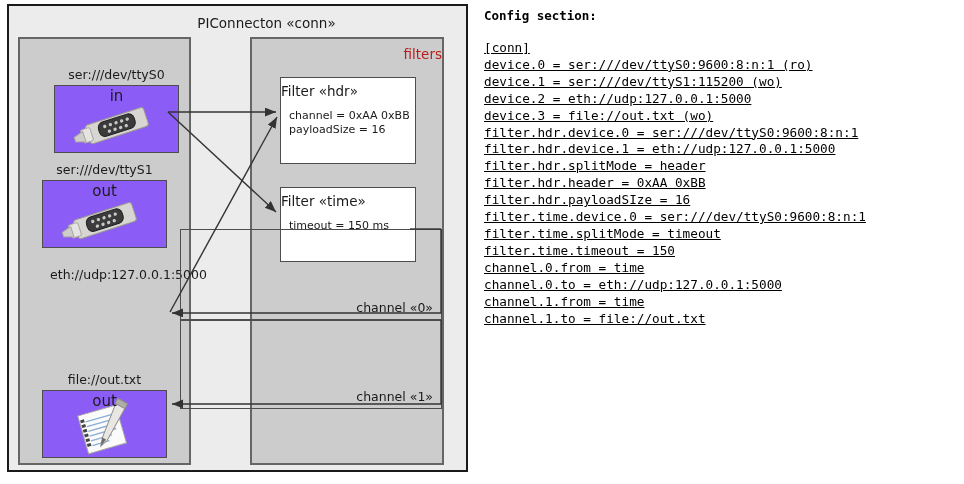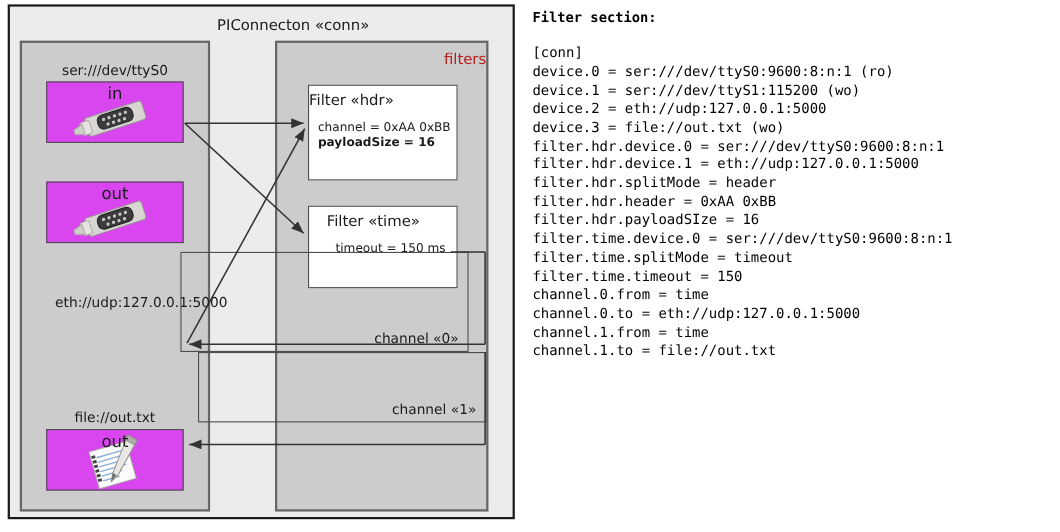--- a/index.html
+++ b/index.html
@@ -73,22 +73,22 @@
     text-align: center;
     font-size: 12.5px;
     color: #1a1a1a;
     line-height: 15px;
     height: 15px;
     white-space: nowrap;
   }
   .device-box {
     position: relative;
     margin: 3px auto 0 auto;
-    width: 125px; height: 56px;
-    background: #d946ef;
+    width: 125px; height: 68px;
+    background: #8b5cf6;
     border: 1.5px solid #4d4d4d;
     box-sizing: border-box;
   }
   .device-dir {
     position: absolute;
     left: 0; top: 1px;
     width: 100%;
     text-align: center;
     font-size: 15px;
     color: #1a1a1a;
@@ -164,34 +164,35 @@
     color: #000000;
   }
   #config-body {
     position: absolute;
     left: 3px; top: 40px;
     font-family: "DejaVu Sans Mono", monospace;
     font-size: 12.7px;
     line-height: 16.9px;
     color: #000000;
     white-space: pre;
+    text-decoration: underline;
   }
 </style>
 </head>
 <body>
 
 <div id="diagram">
 
   <div class="outer-frame">
     <div class="outer-title">PIConnecton «conn»</div>
   </div>
 
   <div class="group-panel" id="devices-group">
 
-    <div class="device-item" style="top:17px;">
+    <div class="device-item" style="top:28px;padding-left:12px;">
       <div class="device-caption">ser:///dev/ttyS0</div>
       <div class="device-box">
         <div class="device-dir">in</div>
         <svg class="device-icon" viewBox="0 0 125 62">
           <g transform="rotate(-18 62 38)">
             <rect x="32" y="28" width="62" height="20" rx="3" fill="#d8d6d2" stroke="#9a9894" stroke-width="1"></rect>
             <rect x="44" y="30" width="38" height="15" rx="6" fill="#3b3b3b" stroke="#202020" stroke-width="1"></rect>
             <g fill="#c9c9c9">
               <circle cx="51" cy="35" r="1.7"></circle>
                 <circle cx="57" cy="35" r="1.7"></circle>
@@ -204,20 +205,21 @@
                 <circle cx="72" cy="41" r="1.7"></circle>
             </g>
             <rect x="26" y="31" width="10" height="14" rx="2" fill="#e6e4e0" stroke="#a9a7a3" stroke-width="1"></rect>
             <path d="M18 36 L28 33 L28 44 L18 41 Z" fill="#cfcdc9" stroke="#a9a7a3" stroke-width="1"></path>
           </g>
         </svg>
       </div>
     </div>
 
     <div class="device-item" style="top:123px;">
+      <div class="device-caption">ser:///dev/ttyS1</div>
       <div class="device-box">
         <div class="device-dir">out</div>
         <svg class="device-icon" viewBox="0 0 125 62">
           <g transform="rotate(-18 62 38)">
             <rect x="32" y="28" width="62" height="20" rx="3" fill="#d8d6d2" stroke="#9a9894" stroke-width="1"></rect>
             <rect x="44" y="30" width="38" height="15" rx="6" fill="#3b3b3b" stroke="#202020" stroke-width="1"></rect>
             <g fill="#c9c9c9">
               <circle cx="51" cy="35" r="1.7"></circle>
                 <circle cx="57" cy="35" r="1.7"></circle>
               <circle cx="63" cy="35" r="1.7"></circle>
@@ -270,33 +272,33 @@
       </div>
     </div>
   </div>
 
   <div class="group-panel" id="filters-group">
     <div class="group-title">filters</div>
 
     <div class="filter-box" style="left:28px; top:38px; width:136px; height:87px;">
       <div class="filter-title">Filter «hdr»</div>
       <div class="filter-props">channel = 0xAA 0xBB</div>
-      <div class="filter-props" style="margin-top:0;font-weight:bold;">payloadSize = 16</div>
-    </div>
-
-    <div class="filter-box" style="left:28px; top:148px; width:136px; height:75px;padding-left:16px;">
+      <div class="filter-props" style="margin-top:0;">payloadSize = 16</div>
+    </div>
+
+    <div class="filter-box" style="left:28px; top:148px; width:136px; height:75px;">
       <div class="filter-title">Filter «time»</div>
       <div class="filter-props">timeout = 150 ms</div>
     </div>
   </div>
 
-  <div class="channel-frame" style="left:164px; top:229px; width:262px; height:91px;">
+  <div class="channel-frame" style="left:180px; top:229px; width:262px; height:91px;">
     <div class="channel-label">channel «0»</div>
   </div>
-  <div class="channel-frame" style="left:180px; top:320px; width:262px; height:64px;padding-left:16px;">
+  <div class="channel-frame" style="left:180px; top:320px; width:262px; height:89px;padding-left:16px;">
     <div class="channel-label">channel «1»</div>
   </div>
 
   <svg id="wires" viewBox="0 0 476 484">
     <defs>
       <marker id="arrow" markerWidth="9" markerHeight="9" refX="8" refY="3.2" orient="auto" markerUnits="strokeWidth">
         <path d="M0,0 L8,3.2 L0,6.4 z" fill="#333333"></path>
       </marker>
     </defs>
     <g stroke="#333333" stroke-width="1.4" fill="none">
@@ -312,21 +314,21 @@
       <line x1="441" y1="404" x2="172" y2="404" marker-end="url(#arrow)"></line>
 
       <line x1="441" y1="229" x2="441" y2="313"></line>
       <line x1="441" y1="320" x2="441" y2="404"></line>
       <line x1="410" y1="229" x2="441" y2="229"></line>
     </g>
   </svg>
 </div>
 
 <div id="config">
-  <div id="config-heading">Filter section:</div>
+  <div id="config-heading">Config section:</div>
   <div id="config-body">[conn]
 device.0 = ser:///dev/ttyS0:9600:8:n:1 (ro)
 device.1 = ser:///dev/ttyS1:115200 (wo)
 device.2 = eth://udp:127.0.0.1:5000
 device.3 = file://out.txt (wo)
 filter.hdr.device.0 = ser:///dev/ttyS0:9600:8:n:1
 filter.hdr.device.1 = eth://udp:127.0.0.1:5000
 filter.hdr.splitMode = header
 filter.hdr.header = 0xAA 0xBB
 filter.hdr.payloadSIze = 16

